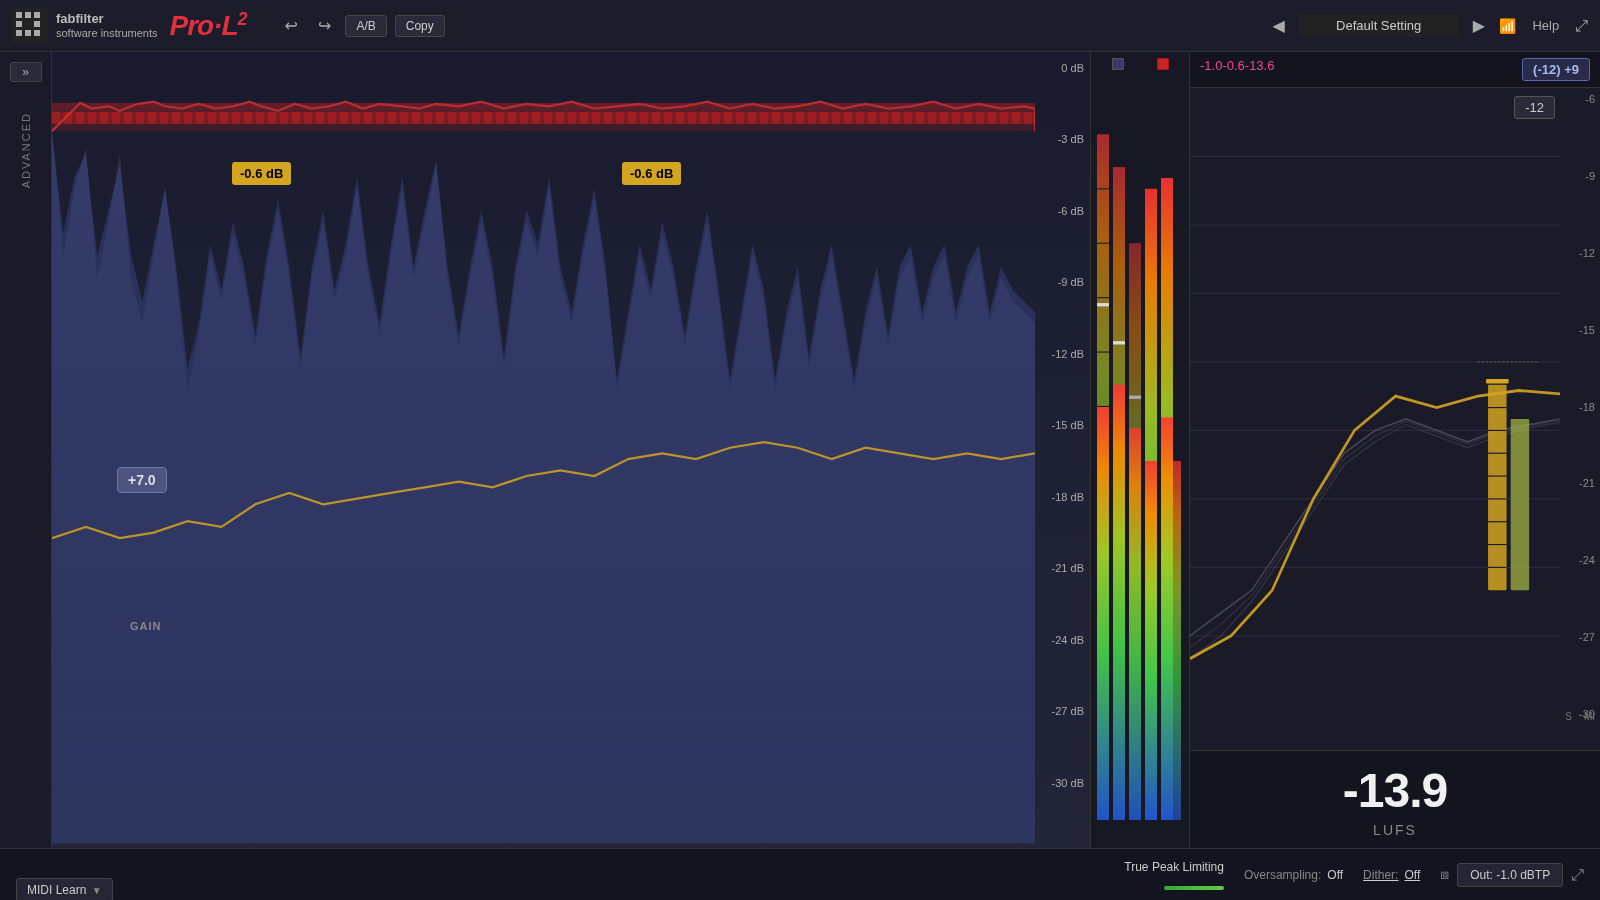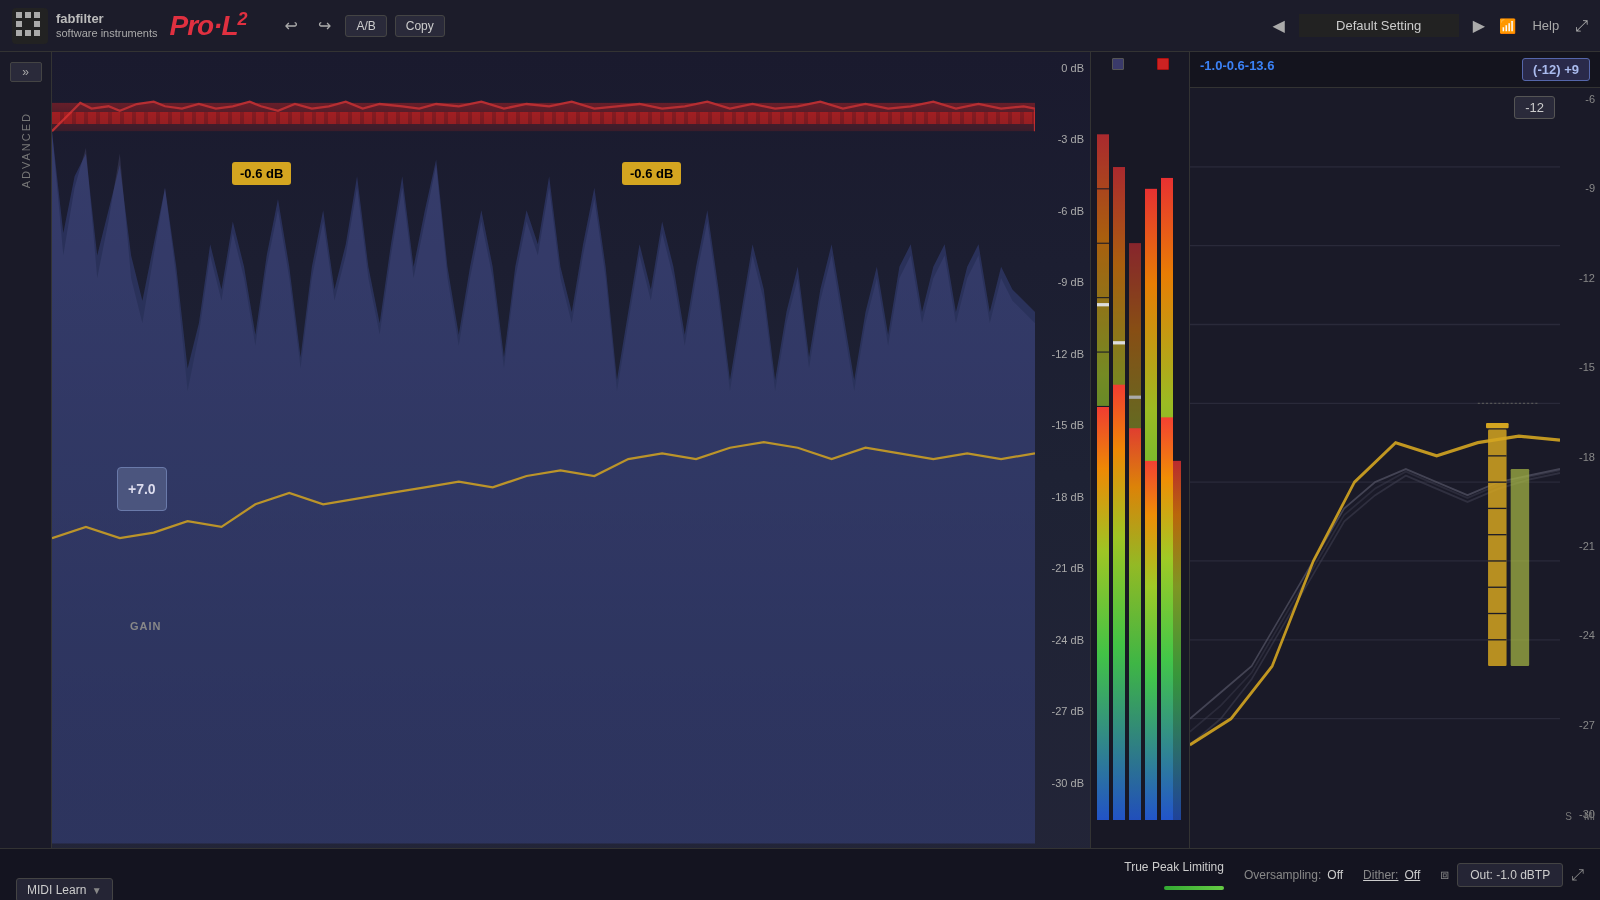--- a/index.html
+++ b/index.html
@@ -209,21 +209,21 @@
     }
 
     
     .gain-bubble {
       position: absolute;
       background: rgba(80, 90, 130, 0.85);
       border: 1px solid #6a7aaa;
       color: #dde;
       font-size: 14px;
       font-weight: bold;
-      padding: 13px 10px;
+      padding: 4px 10px;
       border-radius: 4px;
     }
     .gain-label {
       position: absolute;
       color: #888;
       font-size: 11px;
       font-weight: bold;
       letter-spacing: 1px;
     }
 
@@ -536,23 +536,23 @@
     }
 
     .right-panel-top-values {
       display: flex;
       justify-content: space-around;
       padding: 6px 10px;
       background: #14141e;
       border-bottom: 1px solid #333;
     }
     .top-val {
-      color: #3b82f6;
+      color: #ec4899;
       font-size: 13px;
-      font-weight: bold;
+      font-weight: normal;
     }
   </style>
 </head>
 <body>
 
 <div id="top-bar">
   <div class="logo-area">
 
     <svg class="logo-icon" viewBox="0 0 36 36">
       <rect width="36" height="36" rx="4" fill="#222"></rect>
@@ -800,20 +800,24 @@
         <div class="right-db-line-label">-27</div>
         <div class="right-db-line-label">-30</div>
       </div>
 
       <div class="s-mi-labels">
         <span>S</span>
         <span>MI</span>
       </div>
     </div>
 
+    <div id="loudness-display">
+      <div class="loudness-value">-13.9</div>
+      <div class="loudness-unit">LUFS</div>
+    </div>
 
     <div id="loudness-controls">
       <button class="pause-btn">⏸</button>
       <button class="short-term-btn">Short Term</button>
       <button class="reset-btn">↺</button>
     </div>
   </div>
 
 </div>
 

